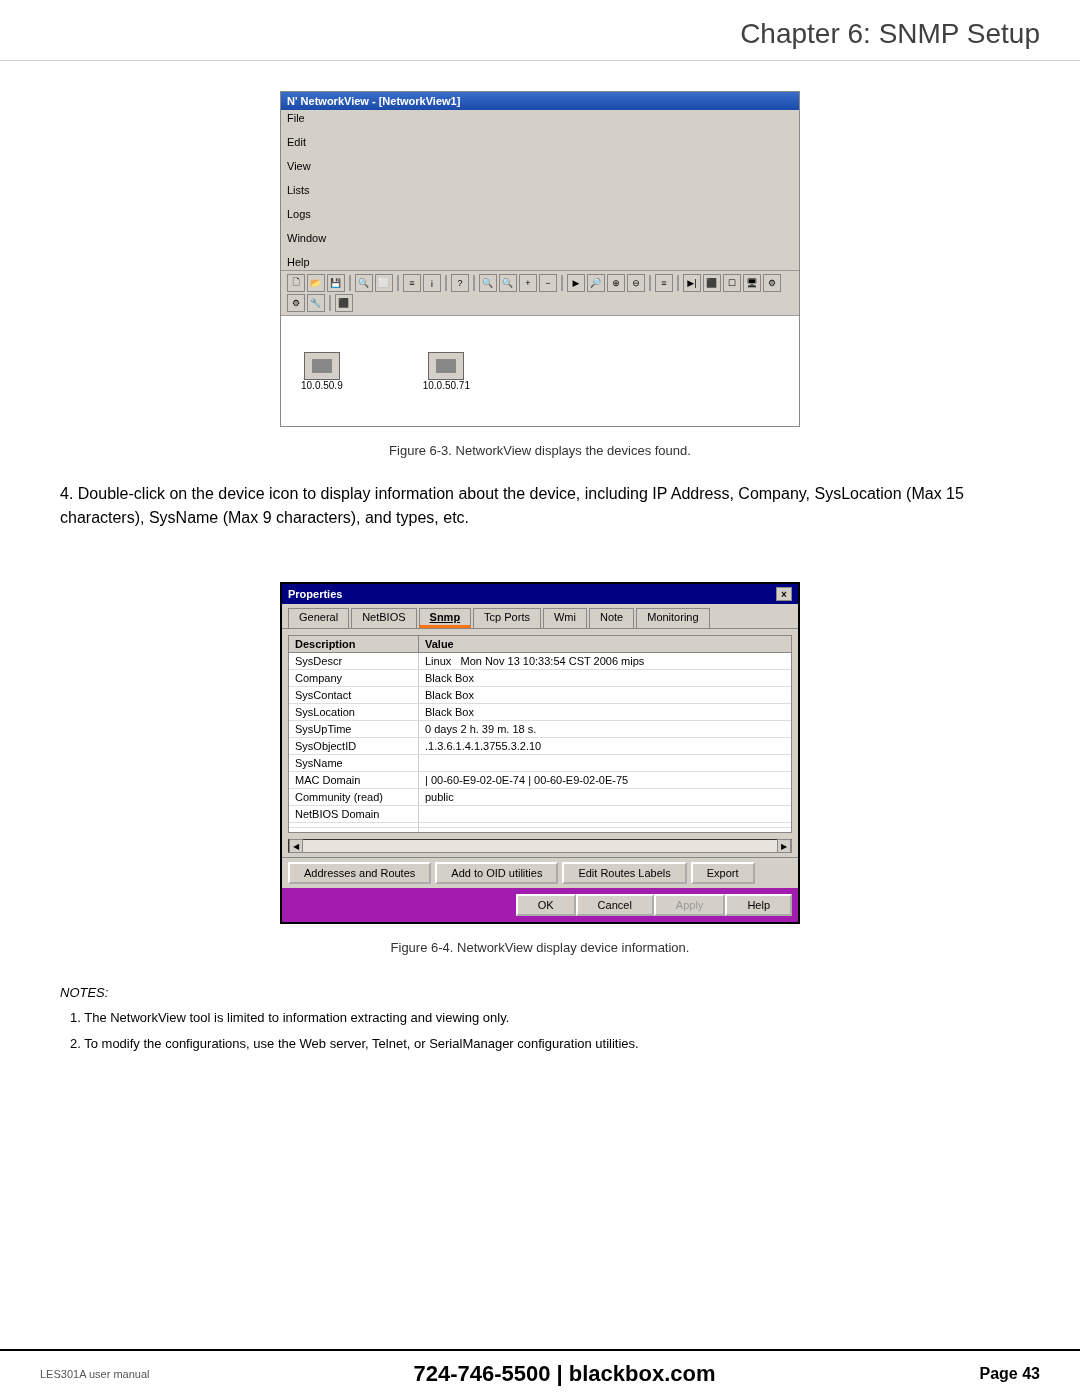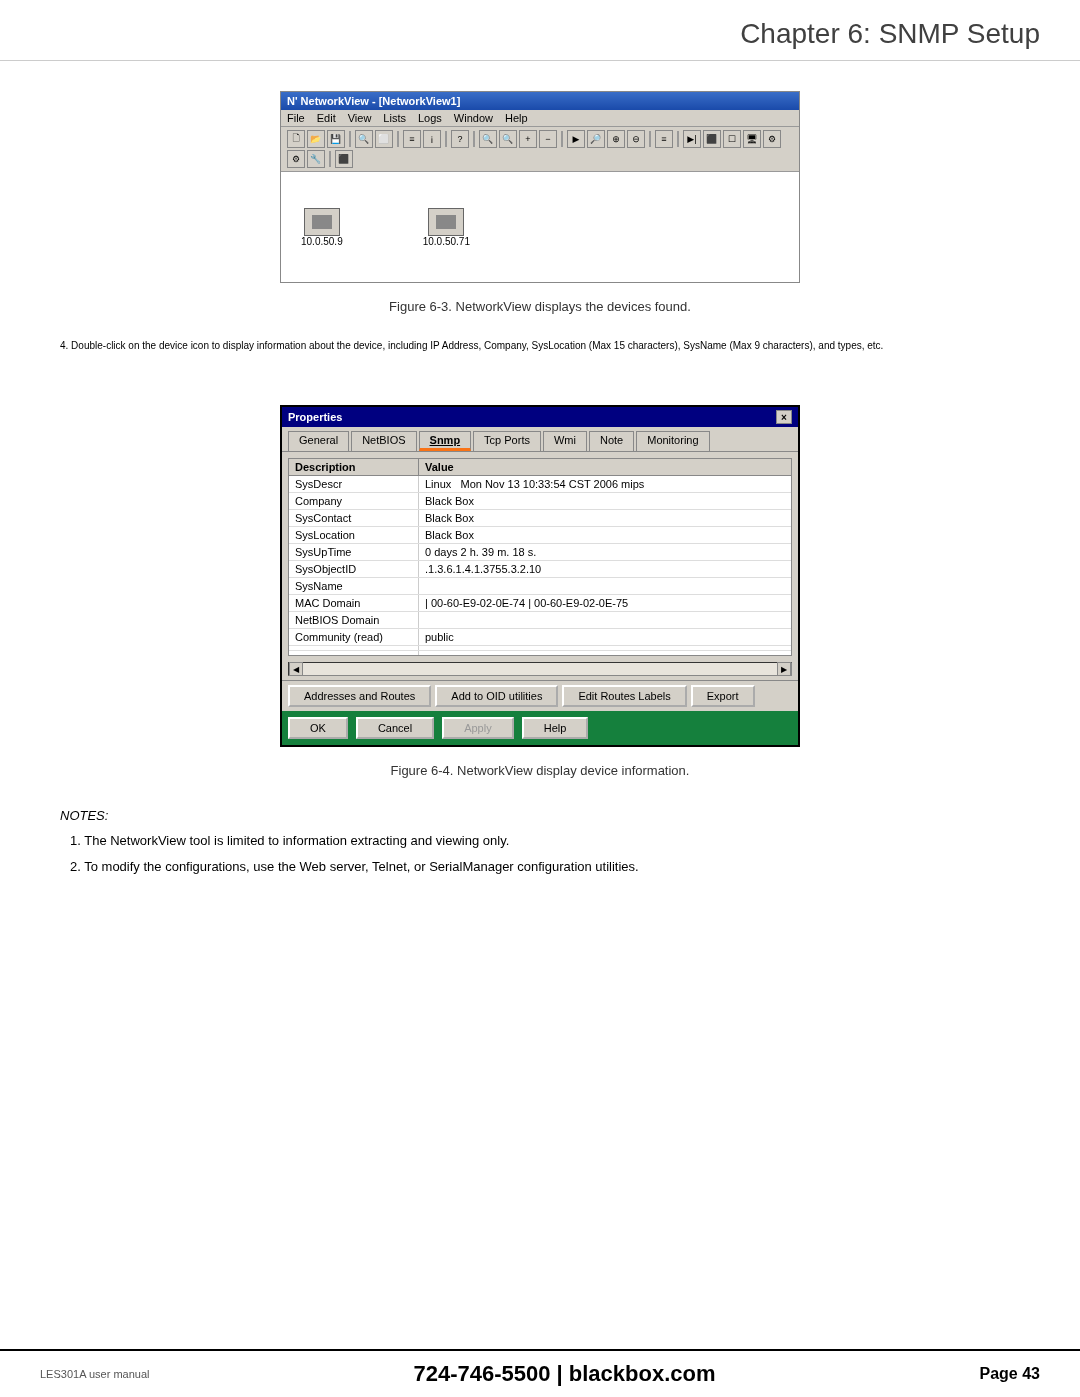--- a/index.html
+++ b/index.html
@@ -51,20 +51,21 @@
       display: flex;
       align-items: center;
     }
     .nv-menu {
       background: #d4d0c8;
       padding: 2px 6px;
       font-size: 11px;
       display: flex;
       gap: 12px;
       border-bottom: 1px solid #999;
+      flex-direction: column;
     }
     .nv-toolbar {
       background: #d4d0c8;
       padding: 3px 6px;
       font-size: 11px;
       border-bottom: 1px solid #999;
       display: flex;
       gap: 2px;
       flex-wrap: wrap;
       align-items: center;
@@ -125,21 +126,21 @@
     
     .figure-caption {
       text-align: center;
       font-size: 13px;
       color: #333;
       margin-bottom: 24px;
     }
 
     
     .step-text {
-      font-size: 10px;
+      font-size: 16px;
       margin-bottom: 20px;
       line-height: 1.5;
     }
 
     
     .dialog-container {
       display: flex;
       justify-content: center;
       margin-bottom: 16px;
     }
@@ -277,24 +278,24 @@
     }
     .footer-btn {
       padding: 3px 14px;
       background: #d4d0c8;
       border: 2px outset #fff;
       font-size: 11px;
       cursor: pointer;
     }
     .dialog-bottom-buttons {
       display: flex;
-      justify-content: flex-start;
-      gap: 8px;
+      justify-content: flex-end;
+      gap: 0;
       padding: 6px;
-      background: #15803d;
+      background: #a21caf;
     }
     .bottom-btn {
       padding: 3px 20px;
       background: #d4d0c8;
       border: 2px outset #fff;
       font-size: 11px;
       cursor: pointer;
     }
     .bottom-btn.disabled {
       color: #999;
@@ -463,26 +464,26 @@
         </div>
         <div class="table-row">
           <div class="cell-desc">SysName</div>
           <div class="cell-value"></div>
         </div>
         <div class="table-row">
           <div class="cell-desc">MAC Domain</div>
           <div class="cell-value">| 00-60-E9-02-0E-74 | 00-60-E9-02-0E-75</div>
         </div>
         <div class="table-row">
+          <div class="cell-desc">Community (read)</div>
+          <div class="cell-value">public</div>
+        </div>
+        <div class="table-row">
           <div class="cell-desc">NetBIOS Domain</div>
           <div class="cell-value"></div>
-        </div>
-        <div class="table-row">
-          <div class="cell-desc">Community (read)</div>
-          <div class="cell-value">public</div>
         </div>
         <div class="table-row">
           <div class="cell-desc"></div>
           <div class="cell-value"></div>
         </div>
         <div class="table-row">
           <div class="cell-desc"></div>
           <div class="cell-value"></div>
         </div>
       </div>

